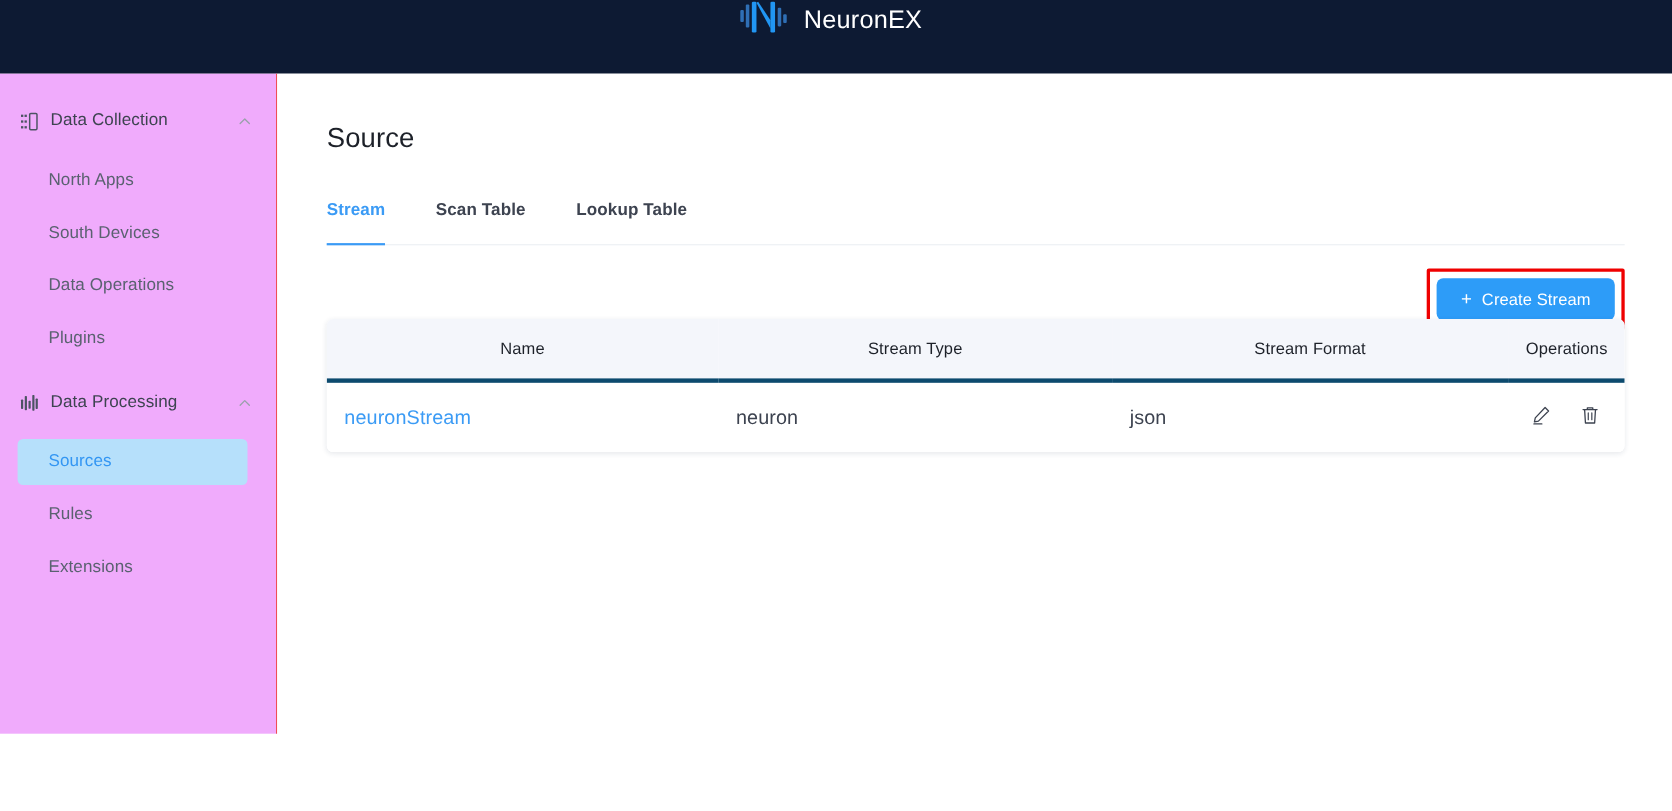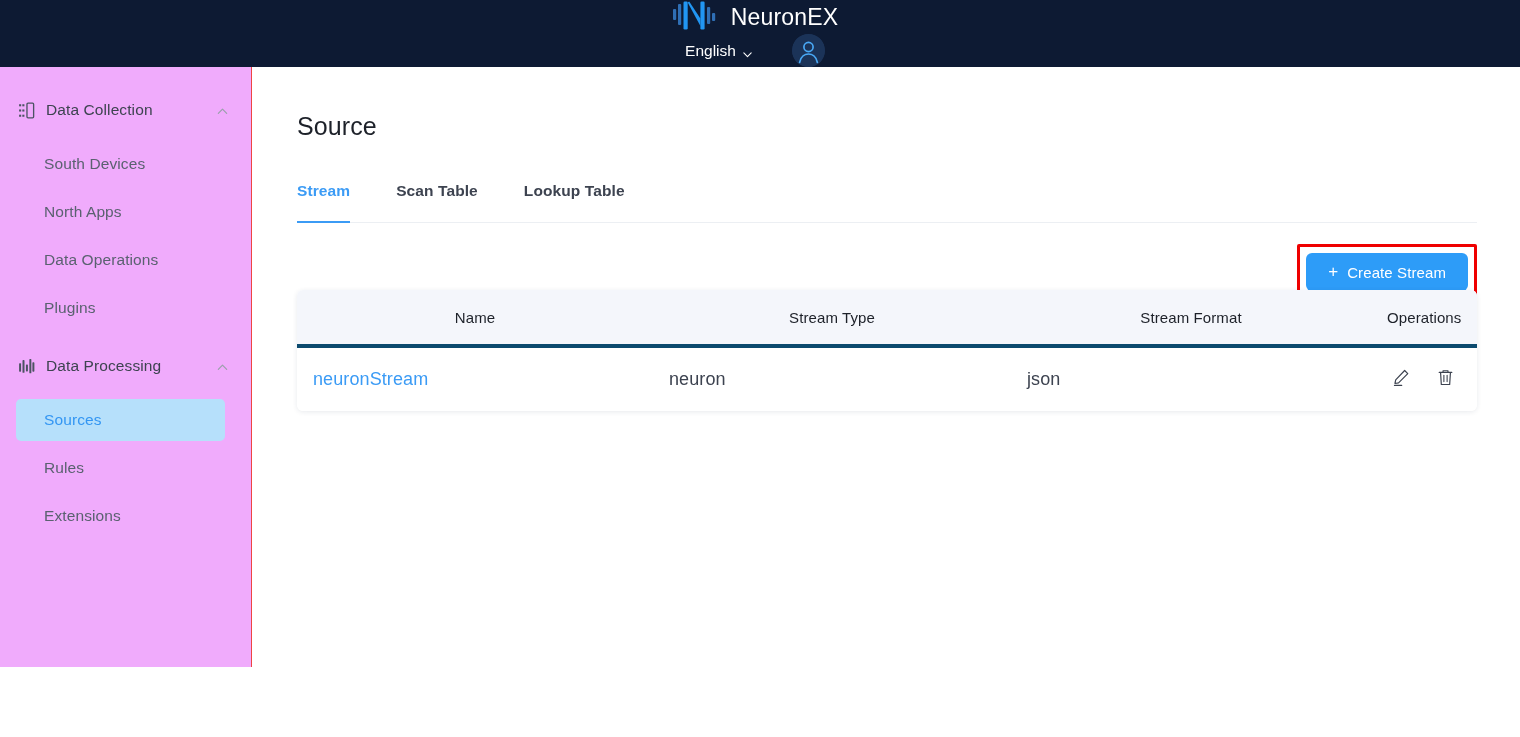--- a/index.html
+++ b/index.html
@@ -340,38 +340,20 @@
         <rect x="11.5" y="1.5" width="4.2" height="28" rx="1.2" fill="#2196f3"></rect>
         <path d="M15.7 2.4 L28.4 26 L28.4 18.5 L17.2 1.5 Z" fill="#2196f3"></path>
         <rect x="28.4" y="1.5" width="4.2" height="28" rx="1.2" fill="#2196f3"></rect>
         <rect x="35" y="7" width="3.2" height="17" rx="1" fill="#2f6fb5"></rect>
         <rect x="40" y="13" width="3.2" height="8" rx="1" fill="#2f6fb5"></rect>
       </svg>
     </span>
     <span class="brand-name">NeuronEX</span>
   </div>
 
-  <div class="topbar-right">
-    <div class="lang-switch">
-      <span>English</span>
-      <span class="chev">
-        <svg width="11" height="11" viewBox="0 0 12 12">
-          <path d="M2 4.3 L6 8.3 L10 4.3" fill="none" stroke="#ffffff" stroke-width="1.2" stroke-linecap="round" stroke-linejoin="round"></path>
-        </svg>
-      </span>
-    </div>
-
-    <div class="avatar">
-      <svg width="33" height="33" viewBox="0 0 33 33">
-        <circle cx="16.5" cy="16.5" r="16.5" fill="#1b3358"></circle>
-        <circle cx="16.5" cy="13" r="4.6" fill="none" stroke="#49a8f5" stroke-width="1.7"></circle>
-        <path d="M7.6 28.5 C8.8 22.4 13 20 16.5 20 C20 20 24.2 22.4 25.4 28.5" fill="none" stroke="#49a8f5" stroke-width="1.7" stroke-linecap="round"></path>
-      </svg>
-    </div>
-  </div>
 </div>
 
 <nav class="sidebar">
 
   <div class="nav-group-header">
     <span class="nav-group-icon">
       <svg width="19" height="19" viewBox="0 0 20 20">
         <rect x="10.5" y="2.2" width="7" height="15.6" rx="1.1" fill="none" stroke="#4c5363" stroke-width="1.4"></rect>
         <rect x="2.2" y="3.4" width="2.2" height="2.2" fill="#4c5363"></rect>
         <rect x="5.6" y="3.4" width="2.2" height="2.2" fill="#4c5363"></rect>
@@ -384,24 +366,24 @@
     <span class="nav-group-label">Data Collection</span>
     <span class="nav-group-chev">
       <svg width="13" height="13" viewBox="0 0 14 14">
         <path d="M2.5 9 L7 4.5 L11.5 9" fill="none" stroke="#9aa0ab" stroke-width="1.3" stroke-linecap="round" stroke-linejoin="round"></path>
       </svg>
     </span>
   </div>
 
   <div class="nav-spacer-sm"></div>
   <div class="nav-item">
+    <span>North Apps</span>
+  </div>
+  <div class="nav-item">
     <span>South Devices</span>
-  </div>
-  <div class="nav-item">
-    <span>North Apps</span>
   </div>
   <div class="nav-item">
     <span>Data Operations</span>
   </div>
   <div class="nav-item">
     <span>Plugins</span>
   </div>
 
   <div class="nav-spacer-md"></div>
 

